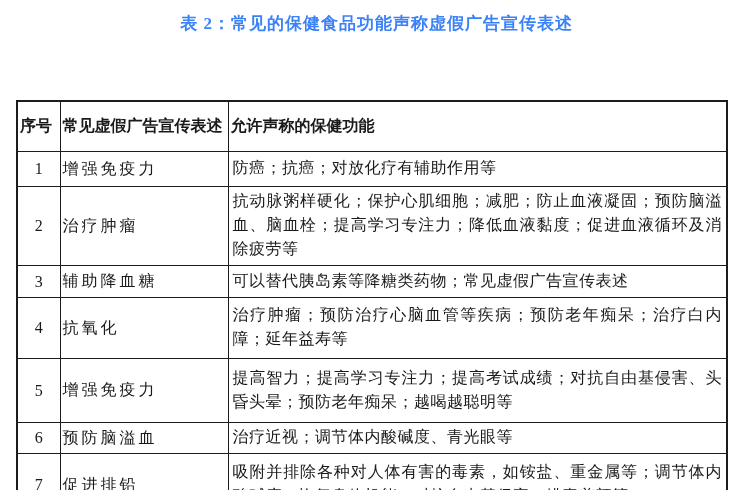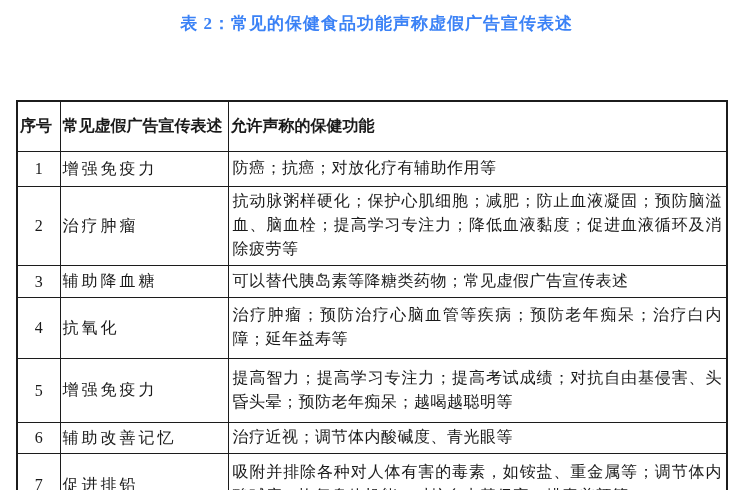--- a/index.html
+++ b/index.html
@@ -100,21 +100,21 @@
         <td class="cell-fn">抗氧化</td>
         <td class="cell-claims">治疗肿瘤；预防治疗心脑血管等疾病；预防老年痴呆；治疗白内障；延年益寿等</td>
       </tr>
       <tr>
         <td class="cell-no">5</td>
         <td class="cell-fn">增强免疫力</td>
         <td class="cell-claims">提高智力；提高学习专注力；提高考试成绩；对抗自由基侵害、头昏头晕；预防老年痴呆；越喝越聪明等</td>
       </tr>
       <tr>
         <td class="cell-no">6</td>
-        <td class="cell-fn">辅助改善记忆</td>
+        <td class="cell-fn">预防脑溢血</td>
         <td class="cell-claims">治疗近视；调节体内酸碱度、青光眼等</td>
       </tr>
       <tr>
         <td class="cell-no">7</td>
         <td class="cell-fn">促进排铅</td>
         <td class="cell-claims">吸附并排除各种对人体有害的毒素，如铵盐、重金属等；调节体内酸碱度，恢复身体机能；对抗自由基侵害，排毒养颜等</td>
       </tr>
     </tbody>
   </table>
 

